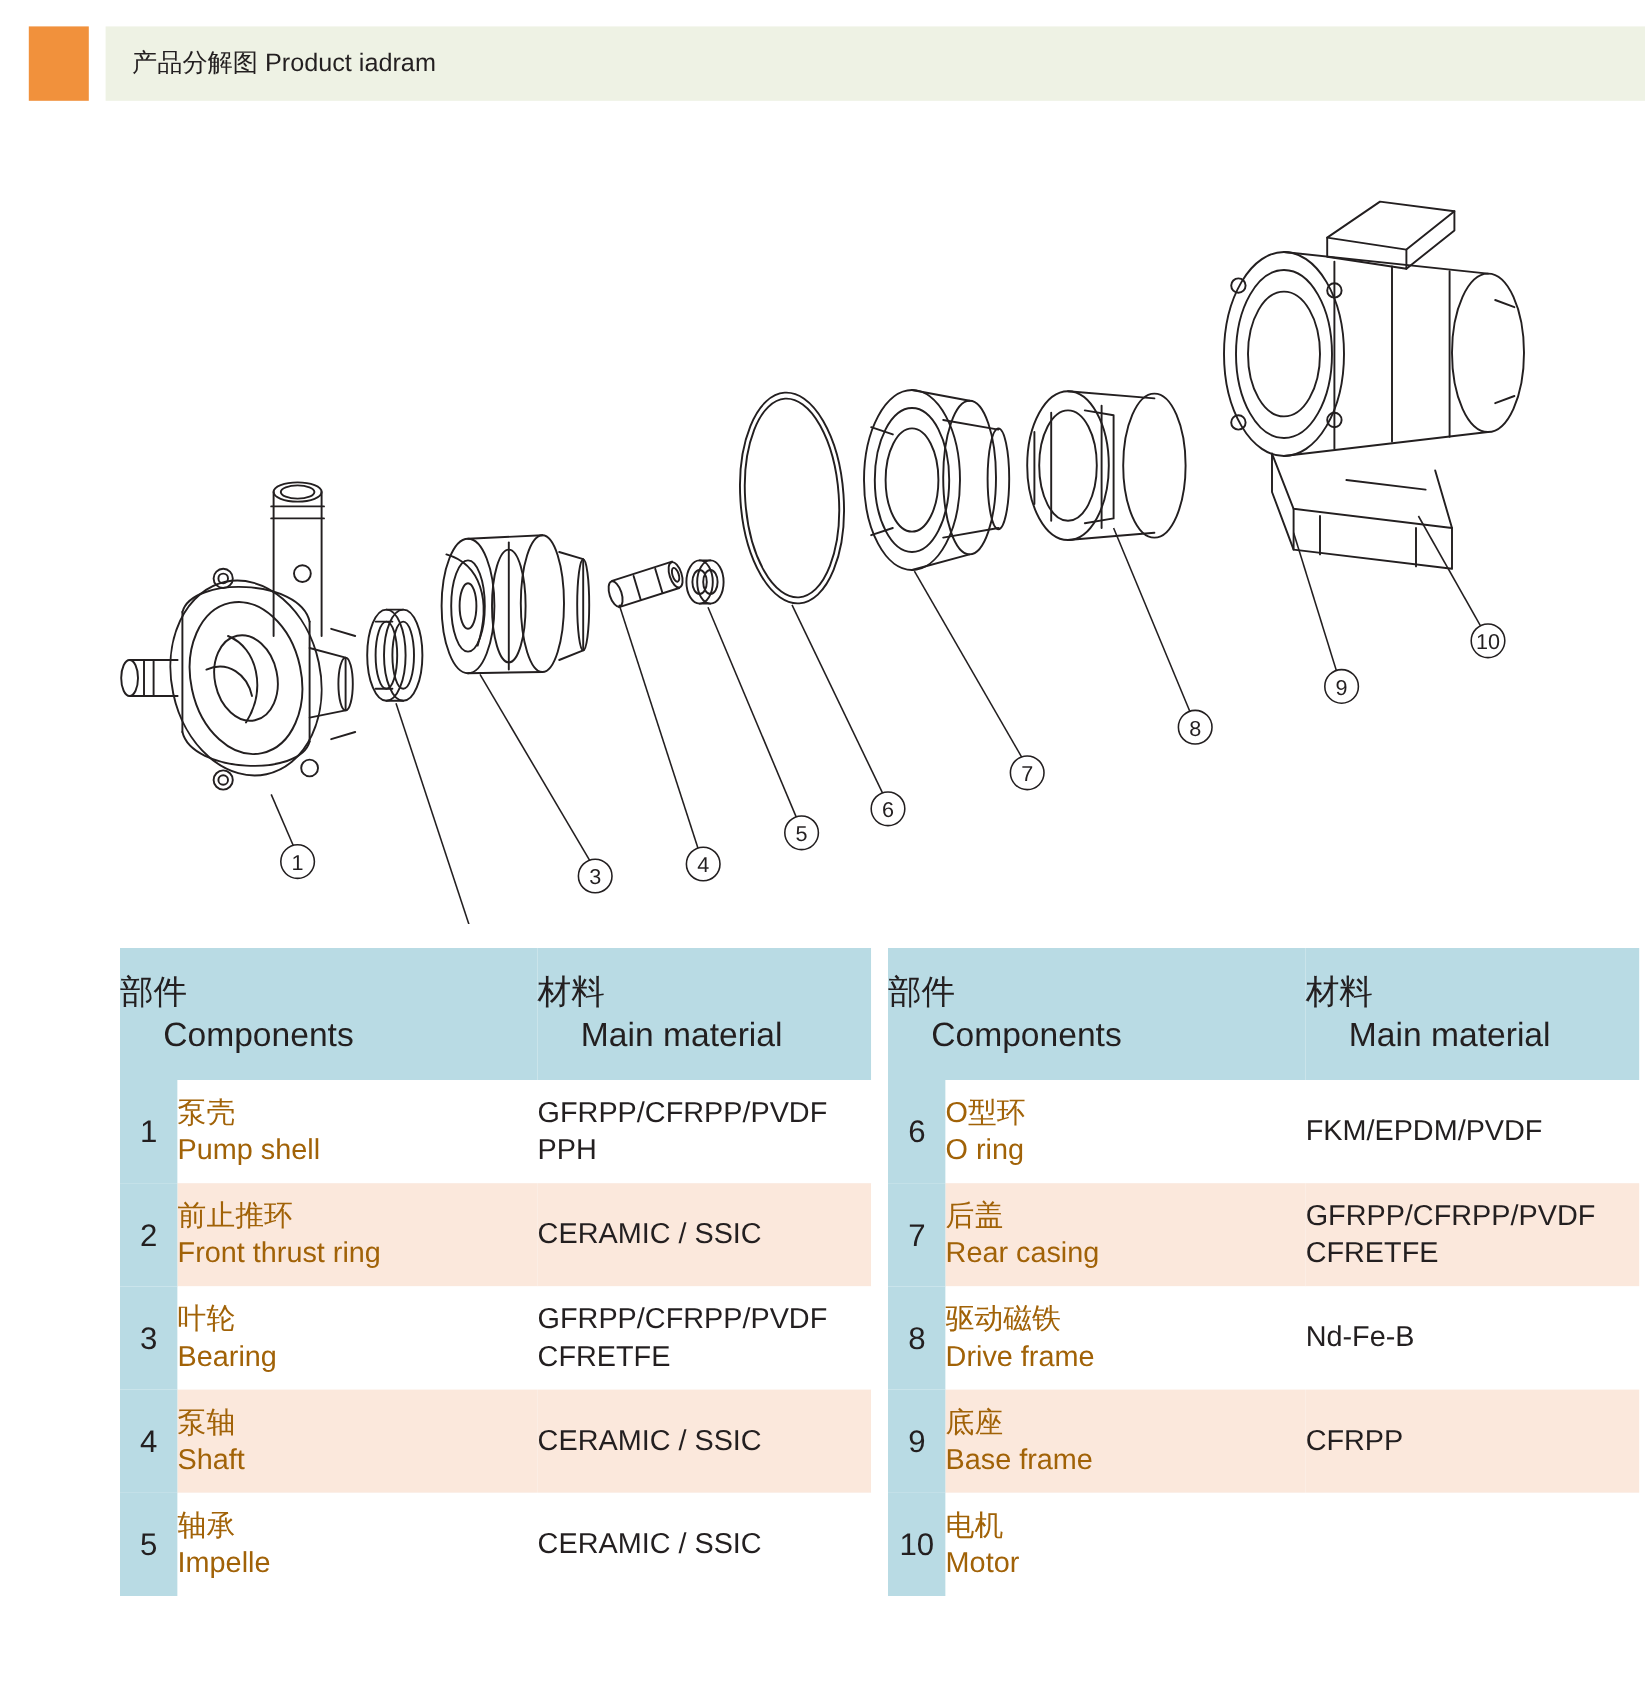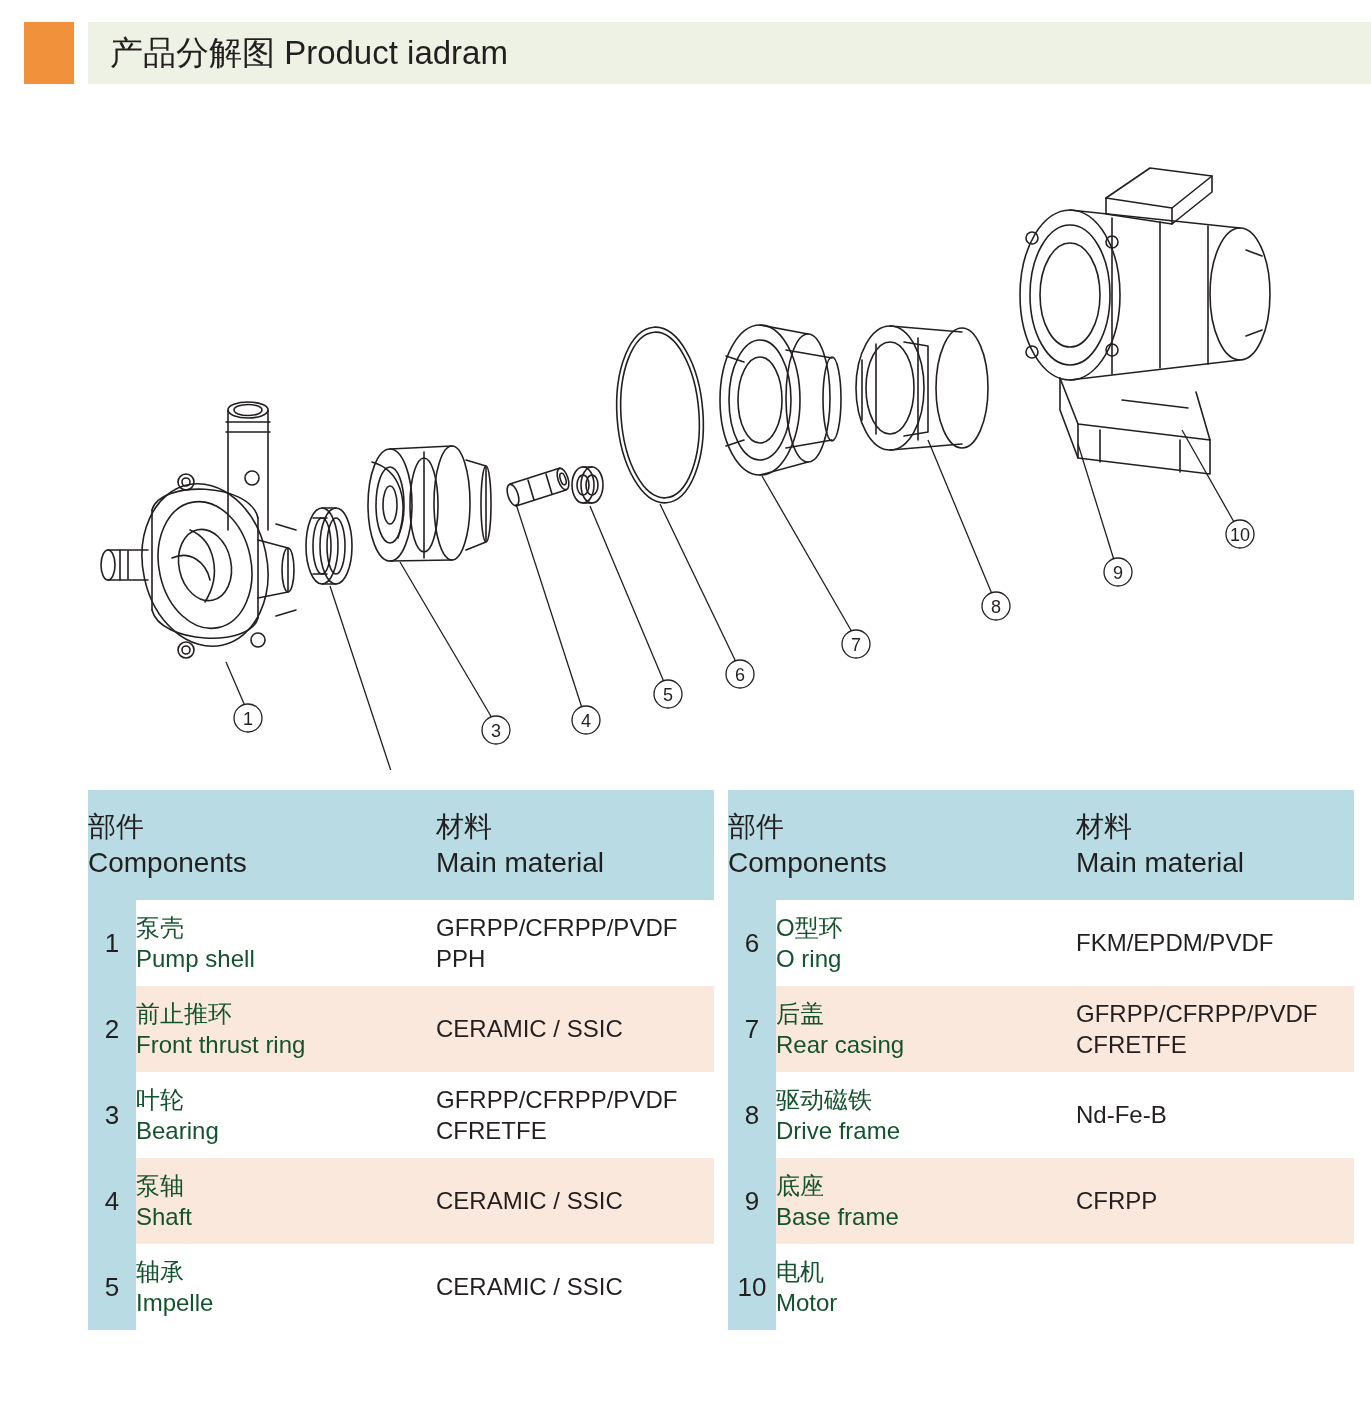--- a/index.html
+++ b/index.html
@@ -39,39 +39,39 @@
     width: 50px;
     height: 62px;
     background: #f1913c;
   }
   .header-title {
     position: absolute;
     left: 110px;
     top: 0;
     height: 65px;
     line-height: 62px;
-    font-size: 33px;
+    font-size: 21px;
     color: #231f20;
     white-space: nowrap;
   }
 
   
   .diagram {
     position: absolute;
     left: 0;
     top: 110px;
     width: 1371px;
     height: 660px;
   }
   .diagram svg { display: block; }
 
   
   .table-wrap {
     position: absolute;
-    left: 88px;
+    left: 100px;
     top: 790px;
     width: 1240px;
   }
   table.spec {
     border-collapse: collapse;
     width: 1240px;
     table-layout: fixed;
   }
   table.spec td, table.spec th {
     vertical-align: middle;
@@ -81,37 +81,37 @@
     background: #b9dbe4;
     height: 110px;
     font-size: 28px;
     font-weight: normal;
     text-align: left;
     padding-left: 16px;
     line-height: 1.28;
     color: #231f20;
   }
   .hdr-cell .cn { display: block; }
-  .hdr-cell .en { display: block; }
+  .hdr-cell .en { display: block; padding-left: 36px; }
   .gap-col {
     width: 14px;
     background: #ffffff;
   }
   .num-cell {
     background: #b9dbe4;
     width: 48px;
     text-align: center;
     font-size: 26px;
     color: #231f20;
   }
   .name-cell {
     padding-left: 14px;
     font-size: 24px;
     line-height: 1.3;
-    color: #14532d;
+    color: #a16207;
   }
   .mat-cell {
     padding-left: 14px;
     font-size: 24px;
     line-height: 1.3;
     color: #231f20;
   }
   tr.row-white .name-cell,
   tr.row-white .mat-cell { background: #ffffff; }
   tr.row-tint .name-cell,

